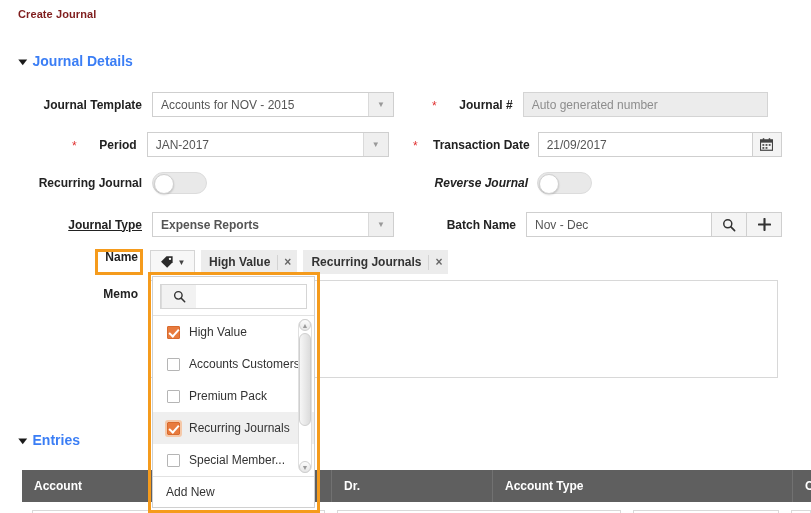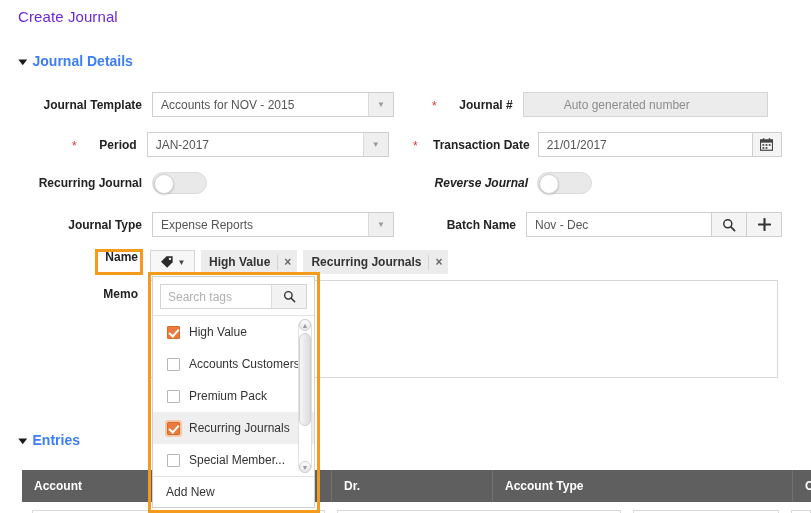--- a/index.html
+++ b/index.html
@@ -15,23 +15,23 @@
     color: #333333;
     overflow: hidden;
     position: relative;
   }
 
   
   .page-title {
     position: absolute;
     left: 18px;
     top: 8px;
-    font-size: 15px;
-    color: #6d28d9;
-    font-weight: normal;
+    font-size: 11px;
+    color: #7f1d1d;
+    font-weight: bold;
     letter-spacing: .1px;
   }
 
   
   .section-head {
     position: absolute;
     display: flex;
     align-items: center;
     gap: 7px;
     color: #3b7ef5;
@@ -65,21 +65,21 @@
     border: 1px solid #cfcfcf;
     background: #ffffff;
     display: flex;
     align-items: center;
     font-size: 12px;
     color: #555;
     justify-content: center;
   }
   .ctl .val { padding: 0 8px; color: #555; flex: 1; white-space: nowrap; overflow: hidden; }
   .ctl.readonly { background: #ececec; border-color: #d4d4d4; }
-  .ctl.readonly .val { color: #8d8d8d; margin-left: 32px; }
+  .ctl.readonly .val { color: #8d8d8d; }
 
   .dd-arrow {
     width: 24px;
     height: 100%;
     background: #efefef;
     border-left: 1px solid #dadada;
     display: flex; align-items: center; justify-content: center;
     color: #999;
     font-size: 8px;
   }
@@ -329,21 +329,21 @@
   <div class="ctl" style="width:242px; margin-left:10px;">
     <span class="val">JAN-2017</span>
     <span class="dd-arrow">▼</span>
   </div>
 </div>
 
 <div class="frow" style="left:413px; top:132px;">
   <span class="req">*</span>
   <div class="flabel" style="width:110px;">Transaction Date</div>
   <div class="ctl" style="width:215px; margin-left:8px;">
-    <span class="val">21/01/2017</span>
+    <span class="val">21/09/2017</span>
   </div>
   <div class="ctl" style="width:30px; justify-content:center; background:#f4f4f4; margin-left:-1px;">
     <svg width="13" height="13" viewBox="0 0 14 14" aria-hidden="true">
       <rect x="0.5" y="2" width="13" height="11.2" fill="none" stroke="#444" stroke-width="1.3"></rect>
       <rect x="0.5" y="2" width="13" height="3" fill="#444"></rect>
       <rect x="3" y="0.2" width="1.6" height="3" fill="#444"></rect>
       <rect x="9.4" y="0.2" width="1.6" height="3" fill="#444"></rect>
       <rect x="2.6" y="6.6" width="2" height="1.8" fill="#444"></rect>
       <rect x="6" y="6.6" width="2" height="1.8" fill="#444"></rect>
       <rect x="9.4" y="6.6" width="2" height="1.8" fill="#444"></rect>
@@ -361,22 +361,22 @@
 </div>
 
 <div class="frow" style="left:428px; top:172px;">
   <div class="flabel" style="width:100px;font-style:italic;">Reverse Journal</div>
   <div class="toggle" style="margin-left:9px;">
     <div class="knob"></div>
   </div>
 </div>
 
 <div class="frow" style="left:20px; top:212px;">
-  <div class="flabel" style="width:122px;">Journal Type</div>
-  <div class="ctl" style="width:242px; margin-left:10px;">
+  <div class="flabel" style="width:122px;text-decoration:underline;">Journal Type</div>
+  <div class="ctl" style="width:242px; margin-left:10px;font-weight:bold;">
     <span class="val">Expense Reports</span>
     <span class="dd-arrow">▼</span>
   </div>
 </div>
 
 <div class="frow" style="left:432px; top:212px;">
   <div class="flabel" style="width:84px;">Batch Name</div>
   <div class="ctl" style="width:186px; margin-left:10px;">
     <span class="val">Nov - Dec</span>
   </div>
@@ -452,21 +452,20 @@
     <div class="cellbox" style="width:48px;"></div>
     <div class="cellbox" style="width:290px;"></div>
     <div class="cellbox" style="width:150px;"></div>
     <div class="cellbox" style="width:20px; margin-right:0;"></div>
   </div>
 </div>
 
 <div id="tag-dropdown">
   <div class="dd-search-wrap">
     <div class="dd-search">
-      <span class="ph">Search tags</span>
       <span class="sbtn">
         <svg width="13" height="13" viewBox="0 0 16 16" aria-hidden="true">
           <circle cx="6.6" cy="6.6" r="4.6" fill="none" stroke="#333" stroke-width="1.7"></circle>
           <line x1="10.2" y1="10.2" x2="14.4" y2="14.4" stroke="#333" stroke-width="1.9" stroke-linecap="round"></line>
         </svg>
       </span>
     </div>
   </div>
 
   <div class="dd-list">

